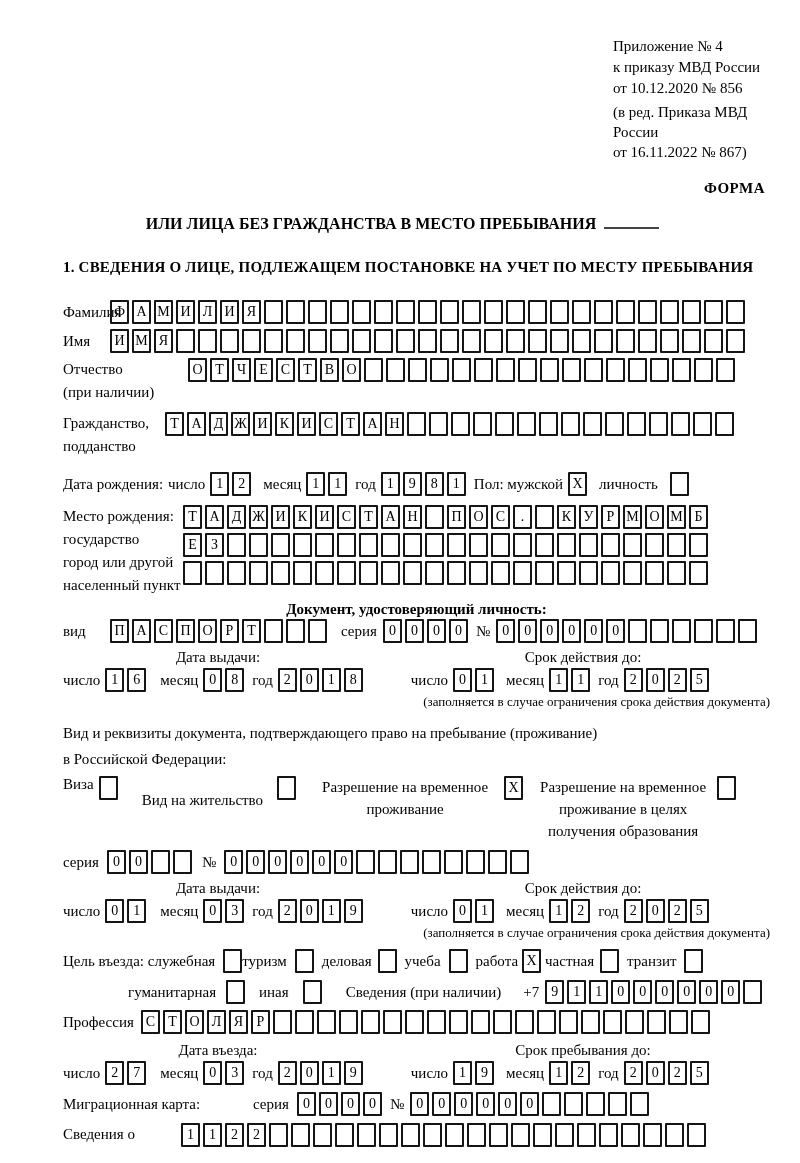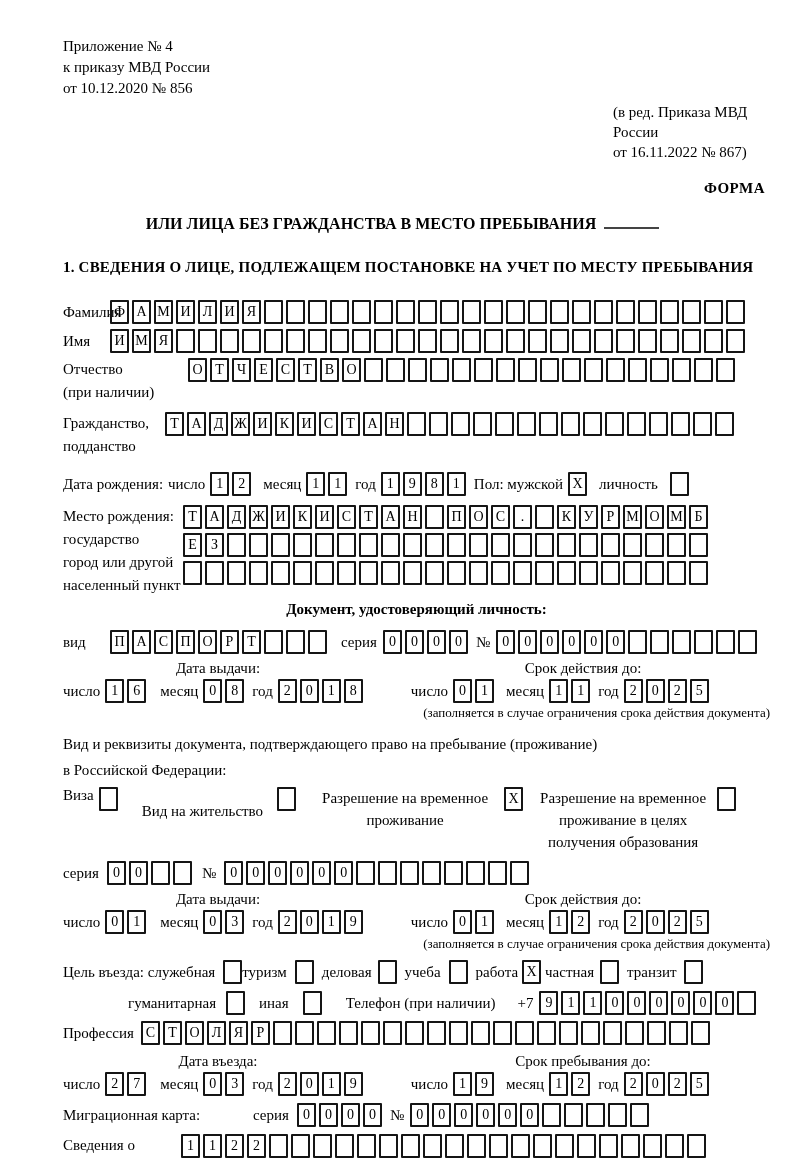--- a/index.html
+++ b/index.html
@@ -4,21 +4,21 @@
 <style>
   * { box-sizing: border-box; }
   html,body { margin:0; padding:0; background:#fff; }
   body {
     width:800px; height:1163px; overflow:hidden;
     font-family:"Liberation Serif","DejaVu Serif",serif;
     font-size:15px; color:#000;
   }
   .page { padding:36px 30px 0 63px; }
 
-  .appendix { line-height:21px; }
+  .appendix { margin-left:550px; line-height:21px; }
   .appendix-note { margin-left:550px; line-height:20px; margin-top:3px; }
   .forma { text-align:right; padding-right:5px; font-weight:bold; margin-top:18px; letter-spacing:.5px; }
 
   .title { text-align:center; font-weight:bold; font-size:16px; line-height:22px; margin-top:16px; transform:translateX(-14px); }
   .title-underline { display:inline-block; width:55px; border-bottom:2px solid #444; height:14px; margin-left:8px; }
 
   .section-title { font-weight:bold; font-size:15px; margin-top:24px; letter-spacing:.2px; }
 
   .row { display:flex; align-items:center; margin-top:5px; }
   .row.top { align-items:flex-start; }
@@ -318,21 +318,21 @@
           <span class="cell"></span>
           <span class="cell"></span>
           <span class="cell"></span>
           <span class="cell"></span>
         </span>
     </span>
   </div>
 
   <div class="ctr" style="font-weight:bold; margin-top:4px;">Документ, удостоверяющий личность:</div>
 
-  <div class="row" style="margin-top:12px;">
+  <div class="row" style="margin-top:1px;">
     <span class="lbl" style="width:47px;">вид</span>
     <span class="cells">
         <span class="cell">П</span>
         <span class="cell">А</span>
         <span class="cell">С</span>
         <span class="cell">П</span>
         <span class="cell">О</span>
         <span class="cell">Р</span>
         <span class="cell">Т</span>
         <span class="cell"></span>
@@ -570,21 +570,21 @@
 
   <div class="row" style="margin-top:7px;">
     <span class="lbl" style="margin-left:65px;">гуманитарная</span>
     <span class="cells" style="margin-left:10px;">
         <span class="cell"></span>
       </span>
     <span class="lbl" style="margin-left:14px;">иная</span>
     <span class="cells" style="margin-left:14px;">
         <span class="cell"></span>
       </span>
-    <span class="lbl" style="margin-left:24px;">Телефон (при наличии)</span>
+    <span class="lbl" style="margin-left:24px;">Сведения (при наличии)</span>
     <span class="lbl" style="margin-left:22px;">+7</span>
     <span class="cells" style="margin-left:6px;">
         <span class="cell">9</span>
         <span class="cell">1</span>
         <span class="cell">1</span>
         <span class="cell">0</span>
         <span class="cell">0</span>
         <span class="cell">0</span>
         <span class="cell">0</span>
         <span class="cell">0</span>

